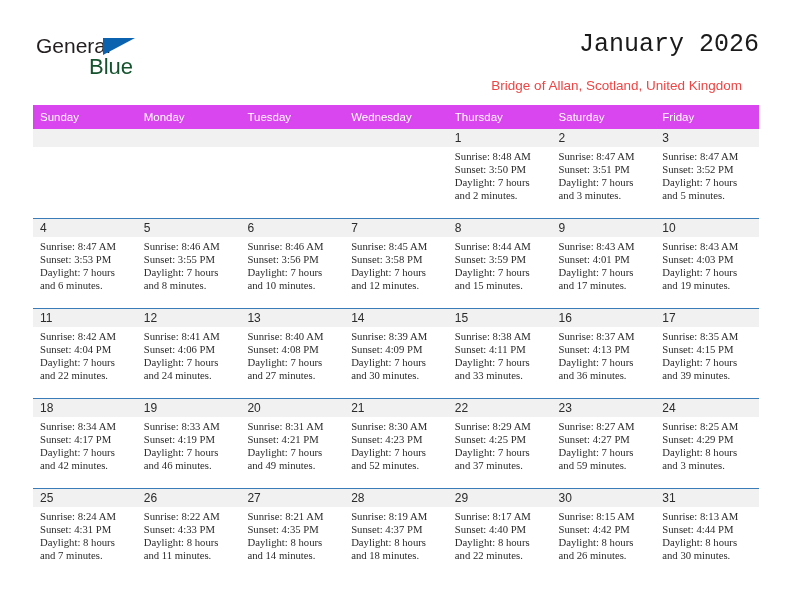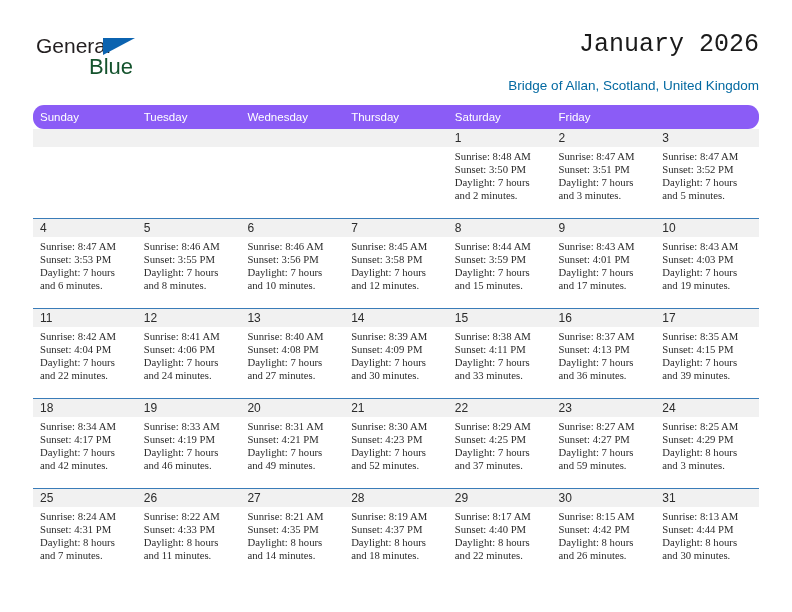--- a/index.html
+++ b/index.html
@@ -69,41 +69,40 @@
     right: 0px;
     top: 0px;
     font-size: 25px;
     color: #1a1a1a;
     text-align: right;
     white-space: nowrap;
     font-family: Liberation Mono, monospace;
   }
   .subtitle {
     position: absolute;
-    right: 0px;
+    right: 17px;
     top: 48px;
     font-size: 13.5px;
-    color: #0369a1;
+    color: #ef4444;
     text-align: right;
     white-space: nowrap;
     font-family: "Liberation Sans", sans-serif;
   }
 
   
   .cal {
     position: absolute;
     left: 33px;
     top: 105px;
     width: 726px;
   }
   .weekdays {
     display: grid;
     grid-template-columns: repeat(7, 1fr);
-    background: #8b5cf6;
-    border-radius: 11px;
+    background: #d946ef;
   }
   .weekday {
     color: #ffffff;
     font-size: 11.5px;
     padding: 5px 0 5px 7px;
     box-sizing: border-box;
     line-height: 14px;
     white-space: nowrap;
   }
 
@@ -155,20 +154,21 @@
       <span class="logo-tri"></span>
       <span class="logo-blue">Blue</span>
     </div>
     <div class="title">January 2026</div>
     <div class="subtitle">Bridge of Allan, Scotland, United Kingdom</div>
   </div>
 
   <div class="cal">
     <div class="weekdays">
       <div class="weekday">Sunday</div>
+      <div class="weekday">Monday</div>
       <div class="weekday">Tuesday</div>
       <div class="weekday">Wednesday</div>
       <div class="weekday">Thursday</div>
       <div class="weekday">Saturday</div>
       <div class="weekday">Friday</div>
     </div>
     <div id="weeks-container">
         <div class="week">
           <div class="day empty">
             <div class="day-num-band"></div>

